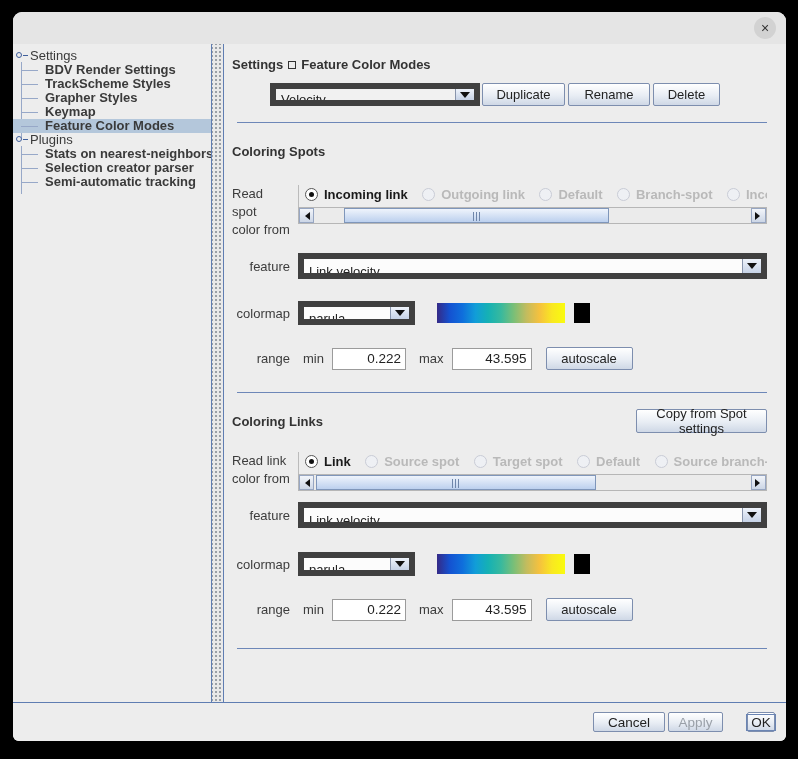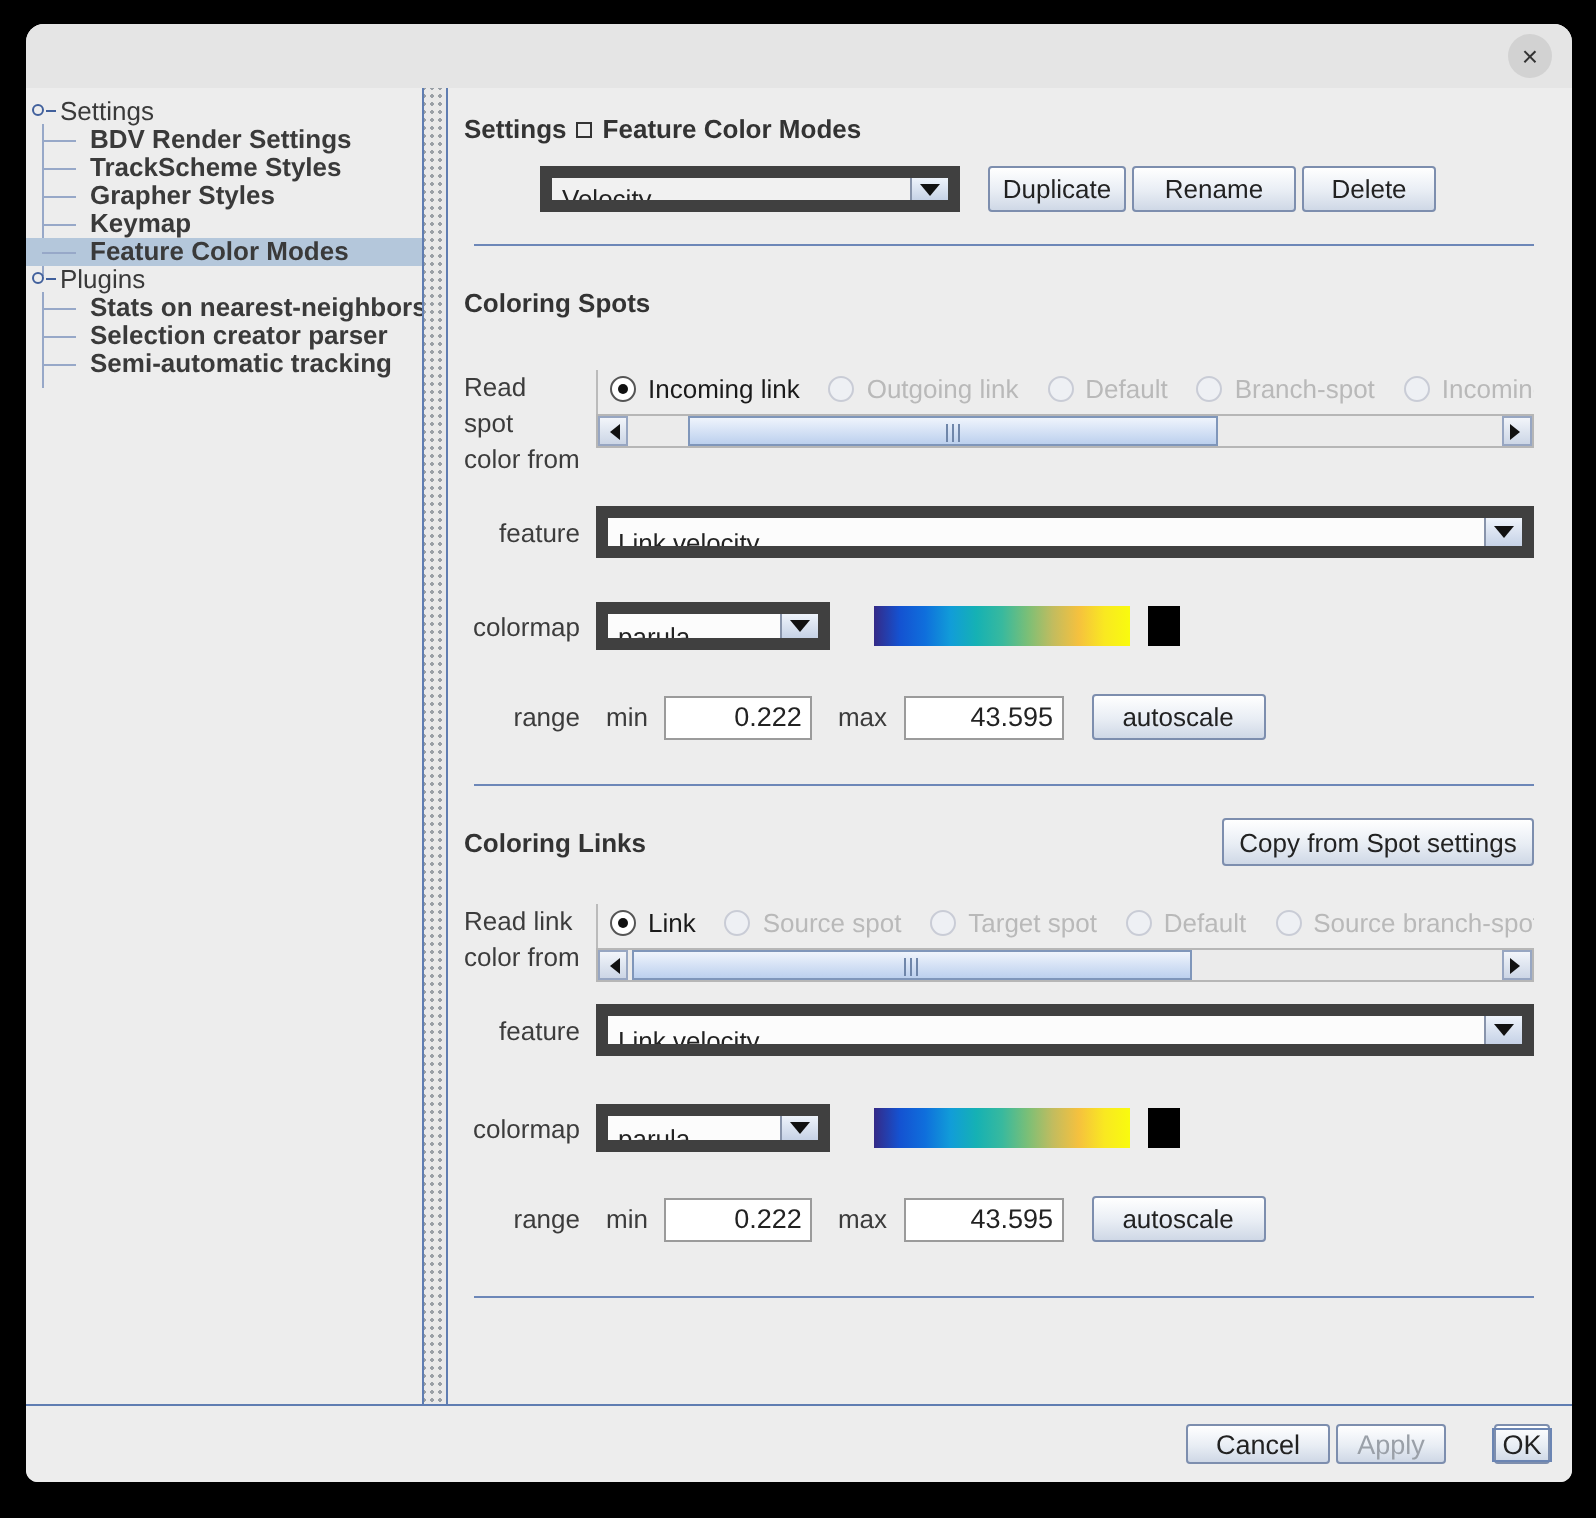--- a/index.html
+++ b/index.html
@@ -42,21 +42,21 @@
   .combo .arrow { width:19px; border-left:1px solid #8894ab; background:linear-gradient(#eef3fb,#c6d2e6);
                   display:flex; align-items:center; justify-content:center; }
   .tri-down { width:0; height:0; border:5px solid transparent; border-top:6px solid #111; margin-top:5px; }
   .tri-left { width:0; height:0; border:4px solid transparent; border-right:5px solid #111; margin-right:2px; }
   .tri-right{ width:0; height:0; border:4px solid transparent; border-left:5px solid #111; margin-left:2px; }
   .lblcol { width:58px; font-size:13px; color:#3c3c3c; flex-shrink:0; }
   .rt { text-align:right; padding-right:0; }
   .row { display:flex; }
   .read-lbl { line-height:18px; }
   .radio-viewport { height:22px; overflow:hidden; white-space:nowrap; border-left:1px solid #bbb; padding:2px 0 0 6px; }
-  .radio { display:inline-flex; align-items:center; margin-right:10px; font-size:13px; font-weight:normal; }
+  .radio { display:inline-flex; align-items:center; margin-right:10px; font-size:13px; font-weight:bold; }
   .rdot { width:13px; height:13px; border-radius:50%; margin-right:6px; flex-shrink:0;
           border:1px solid #c9ccd6; background:#eef0f4; position:relative; }
   .radio.sel { color:#1a1a1a; }
   .radio.sel .rdot { border-color:#555; background:#fff; }
   .radio.sel .rdot::after { content:""; position:absolute; left:3px; top:3px; width:5px; height:5px; border-radius:50%; background:#111; }
   .radio.dis { color:#b9b9b9; }
   .scrollbar { position:relative; height:17px; background:#ebebeb; border:1px solid #b6b6b6; }
   .sb-arrow { position:absolute; top:0; bottom:0; width:15px; background:linear-gradient(#f2f5fa,#ccd6e6);
               border:1px solid #97a6c2; display:flex; align-items:center; justify-content:center; }
   .sb-arrow.left { left:0; } .sb-arrow.right { right:0; }
@@ -123,21 +123,21 @@
         <span>Feature Color Modes</span>
       </div>
 
       <div class="mode-row">
         <div class="combo" style="width:210px; background:#f1f1f1;">
           <div class="val">Velocity</div>
           <div class="arrow">
               <div class="tri-down"></div>
             </div>
         </div>
-        <button class="btn" style="width:69px; margin-left:14px;">Duplicate</button>
+        <button class="btn" style="width:83px; margin-left:2px;">Duplicate</button>
         <button class="btn" style="width:82px; margin-left:3px;">Rename</button>
         <button class="btn" style="width:67px; margin-left:3px;">Delete</button>
       </div>
 
       <div class="sep" style="margin-top:16px;"></div>
 
       <div class="section-title" style="margin-top:21px;">Coloring Spots</div>
 
       <div class="row" style="margin-top:26px;justify-content:flex-end;">
         <div class="lblcol read-lbl">
@@ -209,21 +209,21 @@
         <input class="field" style="width: 74px; margin-left: 8px;" value="0.222">
         <span style="font-size:13px; color:#3c3c3c; margin-left:13px;">max</span>
         <input class="field" style="width: 80px; margin-left: 8px;" value="43.595">
         <button class="btn" style="width:87px; height:23px; margin-left:14px;">autoscale</button>
       </div>
 
       <div class="sep" style="margin-top:22px;"></div>
 
       <div class="row" style="margin-top:16px; align-items:center; justify-content:space-between;">
         <div class="section-title">Coloring Links</div>
-        <button class="btn" style="width:156px; height:24px;">Copy from Spot settings</button>
+        <button class="btn" style="width:131px; height:24px;">Copy from Spot settings</button>
       </div>
 
       <div class="row" style="margin-top:19px;">
         <div class="lblcol read-lbl">
           <div>Read link</div>
             <div>color from</div>
         </div>
         <div style="flex:1; margin-left:8px; overflow:hidden;">
           <div class="radio-viewport">
             <span class="radio sel">

